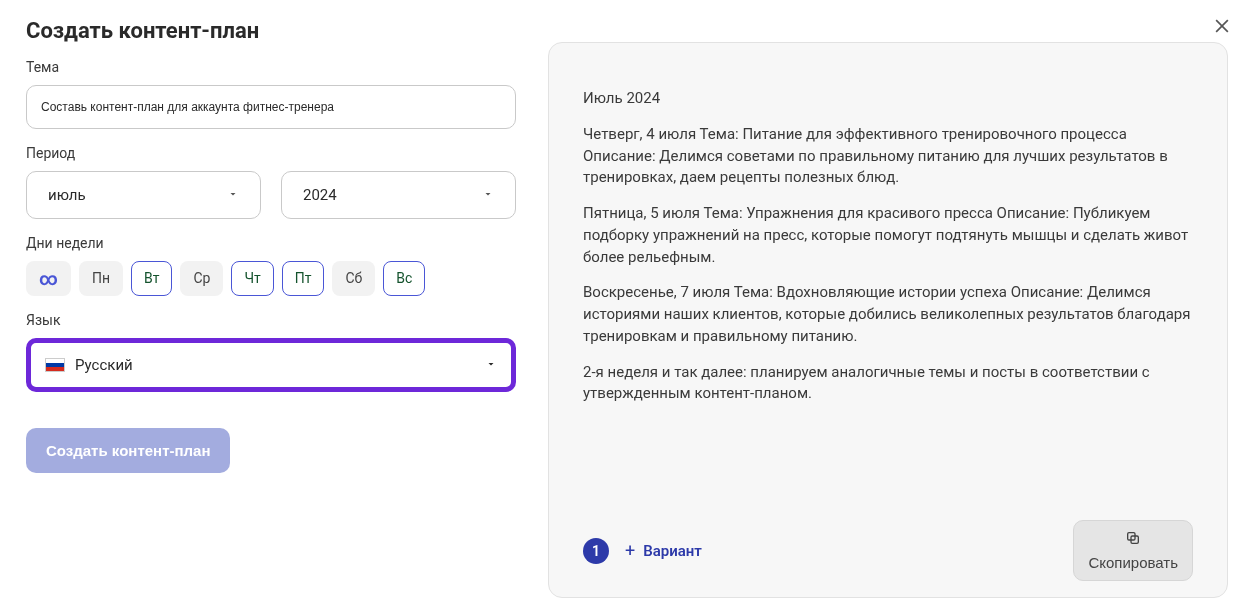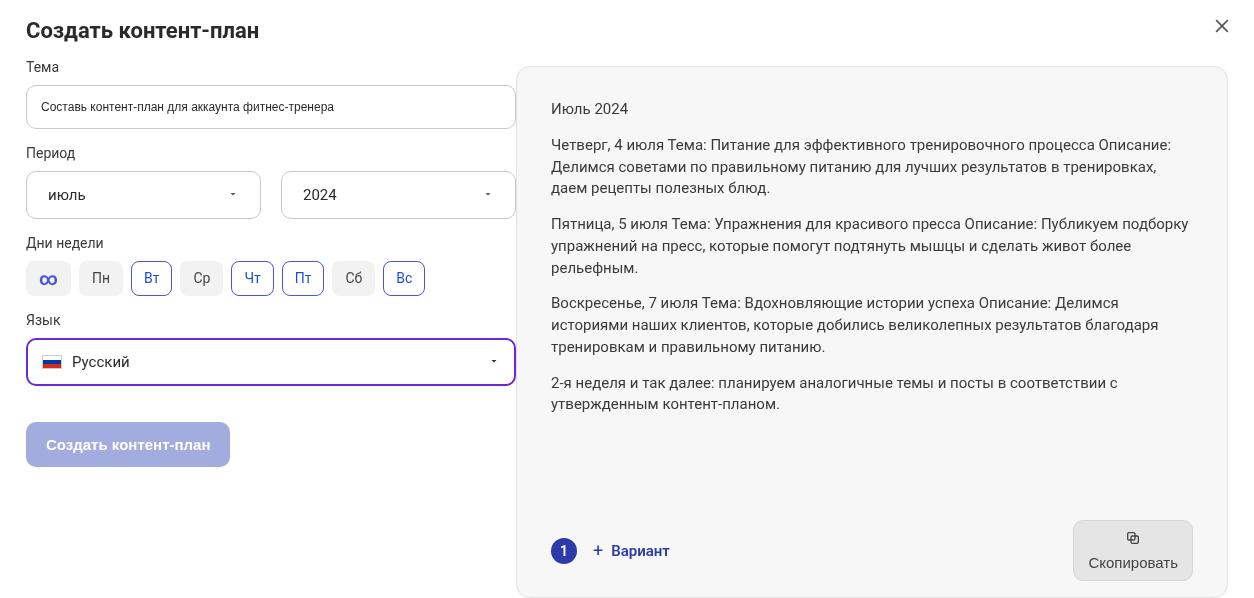--- a/index.html
+++ b/index.html
@@ -8,36 +8,37 @@
     background: #fff;
     color: #2a2a2a;
     font-size: 14px;
     width: 1254px;
     height: 598px;
     overflow: hidden;
     position: relative;
   }
   .container {
     display: flex;
+    gap: 32px;
     padding: 18px 26px 0 26px;
     height: 100%;
   }
   .left {
     width: 490px;
     flex-shrink: 0;
   }
   .right {
     flex: 1;
     background: #f7f7f7;
     border: 1px solid #e2e2e2;
     border-radius: 14px;
-    padding: 32px 34px 16px 34px;
+    padding: 45px 34px 16px 34px;
     display: flex;
     flex-direction: column;
-    margin-top: 48px;
+    margin-top: 24px;
   }
   h1.title {
     font-size: 22px;
     font-weight: 700;
     color: #2a2a2a;
     margin-bottom: 16px;
   }
   .close-btn {
     position: absolute;
     top: 16px;
@@ -95,31 +96,31 @@
     padding: 8px 12px;
     font-size: 14px;
     cursor: pointer;
     border: 1px solid transparent;
     min-width: 40px;
     text-align: center;
   }
   .day-chip.selected {
     background: #fff;
     border: 1px solid #4a56d6;
-    color: #1d4ed8;
+    color: #14532d;
   }
   .day-chip.infinity {
     color: #4a56d6;
     font-weight: 700;
     font-size: 18px;
     line-height: 17px;
   }
   .lang-select {
     width: 100%;
-    border: 2px solid #6d28d9;
+    border: 5px solid #6d28d9;
     border-radius: 10px;
     padding: 13px 14px;
     font-size: 15px;
     color: #2a2a2a;
     background: #fff;
     display: flex;
     align-items: center;
     justify-content: space-between;
     cursor: pointer;
   }

